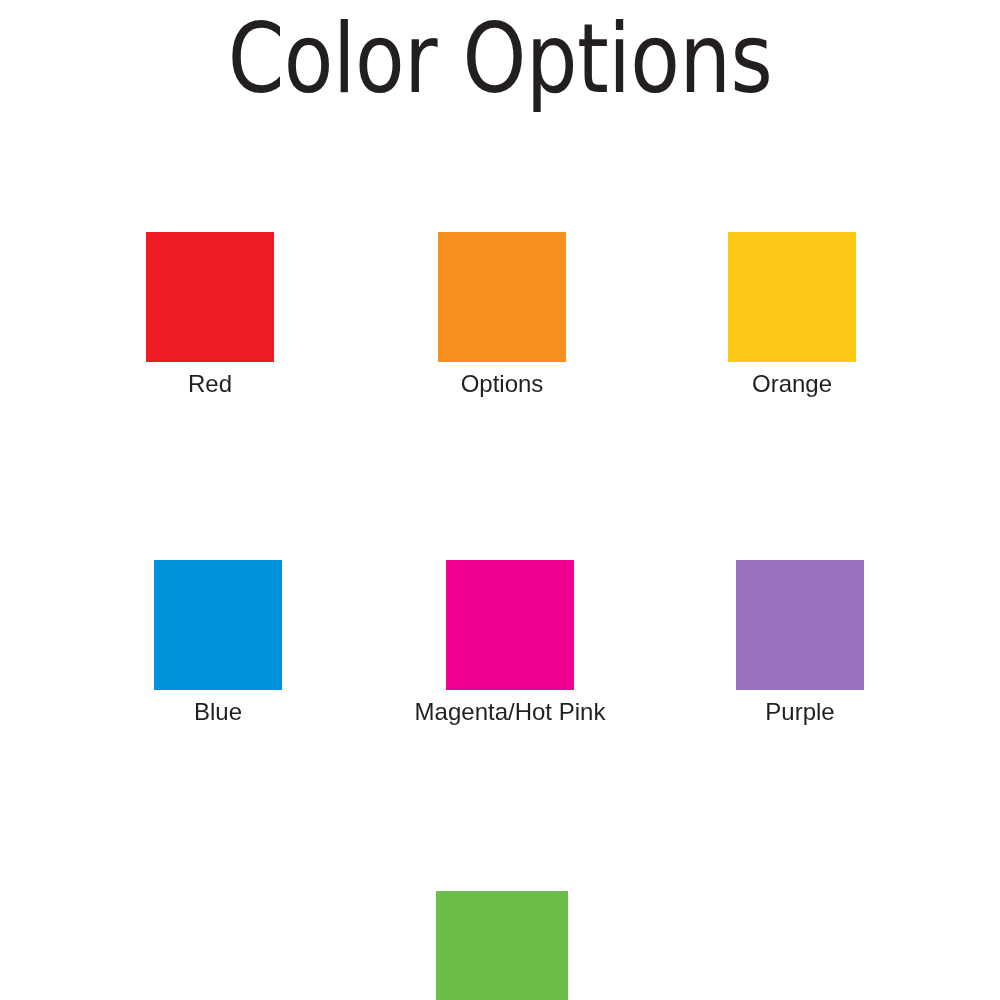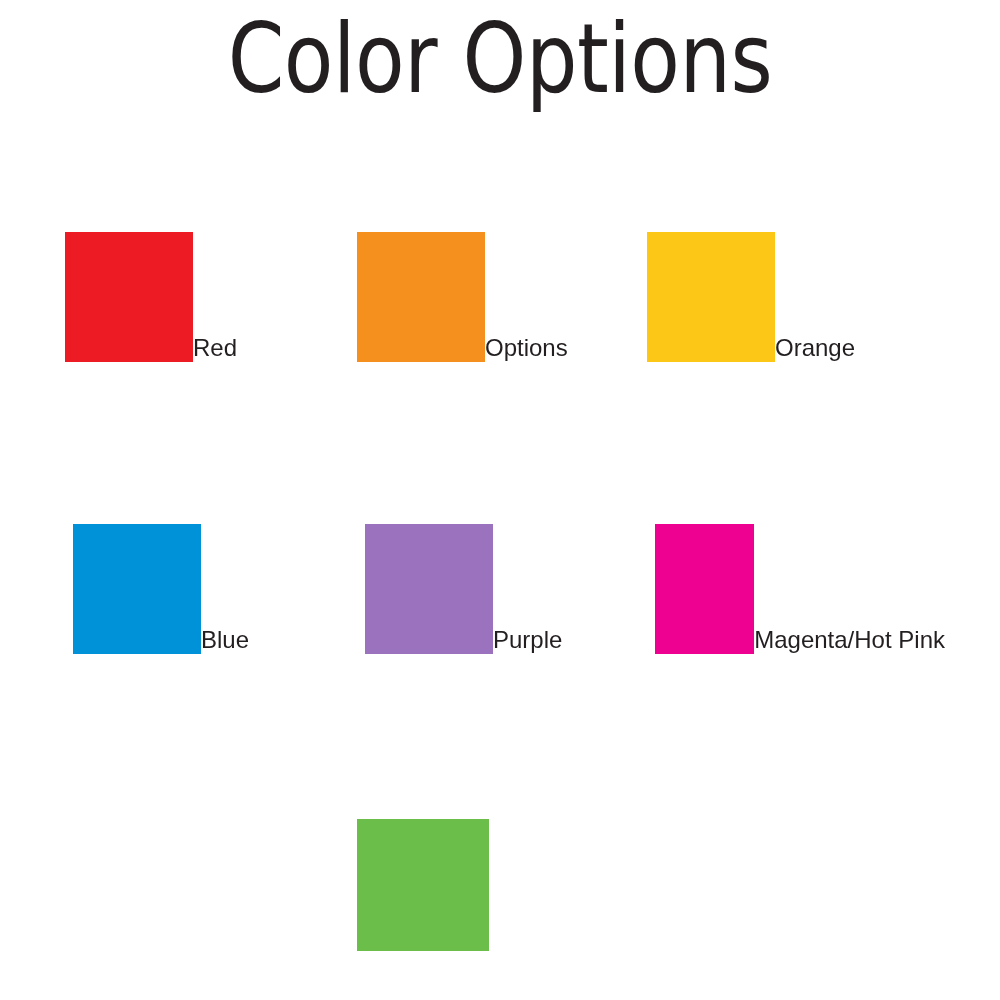--- a/index.html
+++ b/index.html
@@ -54,22 +54,22 @@
     width: 1000px;
   }
 
   .swatch-row.row-1 { margin-top: 0px; }
   .swatch-row.row-2 { margin-top: 162px; padding-left: 8px; }
   .swatch-row.row-3 { margin-top: 165px; }
 
   .swatch-cell {
     width: 290px;
     display: flex;
-    flex-direction: row;
-    align-items: flex-end;
+    flex-direction: column;
+    align-items: center;
   }
 
   
   .swatch-row.row-1 .swatch-cell:nth-child(1),
   .swatch-row.row-2 .swatch-cell:nth-child(1) { margin-left: 65px; }
   .swatch-row.row-1 .swatch-cell:nth-child(2),
   .swatch-row.row-2 .swatch-cell:nth-child(2) { margin-left: 2px; }
   .swatch-row.row-1 .swatch-cell:nth-child(3),
   .swatch-row.row-2 .swatch-cell:nth-child(3) { margin-left: 0px; }
 
@@ -122,26 +122,26 @@
         <span class="swatch-label">Orange</span>
       </div>
     </div>
 
     <div class="swatch-row row-2">
       <div class="swatch-cell">
         <span class="swatch-chip" style="background-color: rgb(0, 146, 216);"></span>
         <span class="swatch-label">Blue</span>
       </div>
       <div class="swatch-cell">
+        <span class="swatch-chip" style="background-color: rgb(238, 0, 144);"></span>
+        <span class="swatch-label">Magenta/Hot Pink</span>
+      </div>
+      <div class="swatch-cell">
         <span class="swatch-chip" style="background-color: rgb(155, 114, 190);"></span>
         <span class="swatch-label">Purple</span>
-      </div>
-      <div class="swatch-cell">
-        <span class="swatch-chip" style="background-color: rgb(238, 0, 144);"></span>
-        <span class="swatch-label">Magenta/Hot Pink</span>
       </div>
     </div>
 
     <div class="swatch-row row-3">
       <div class="swatch-cell is-green">
         <span class="swatch-chip" style="background-color: rgb(108, 190, 74);"></span>
 
       </div>
     </div>
 

